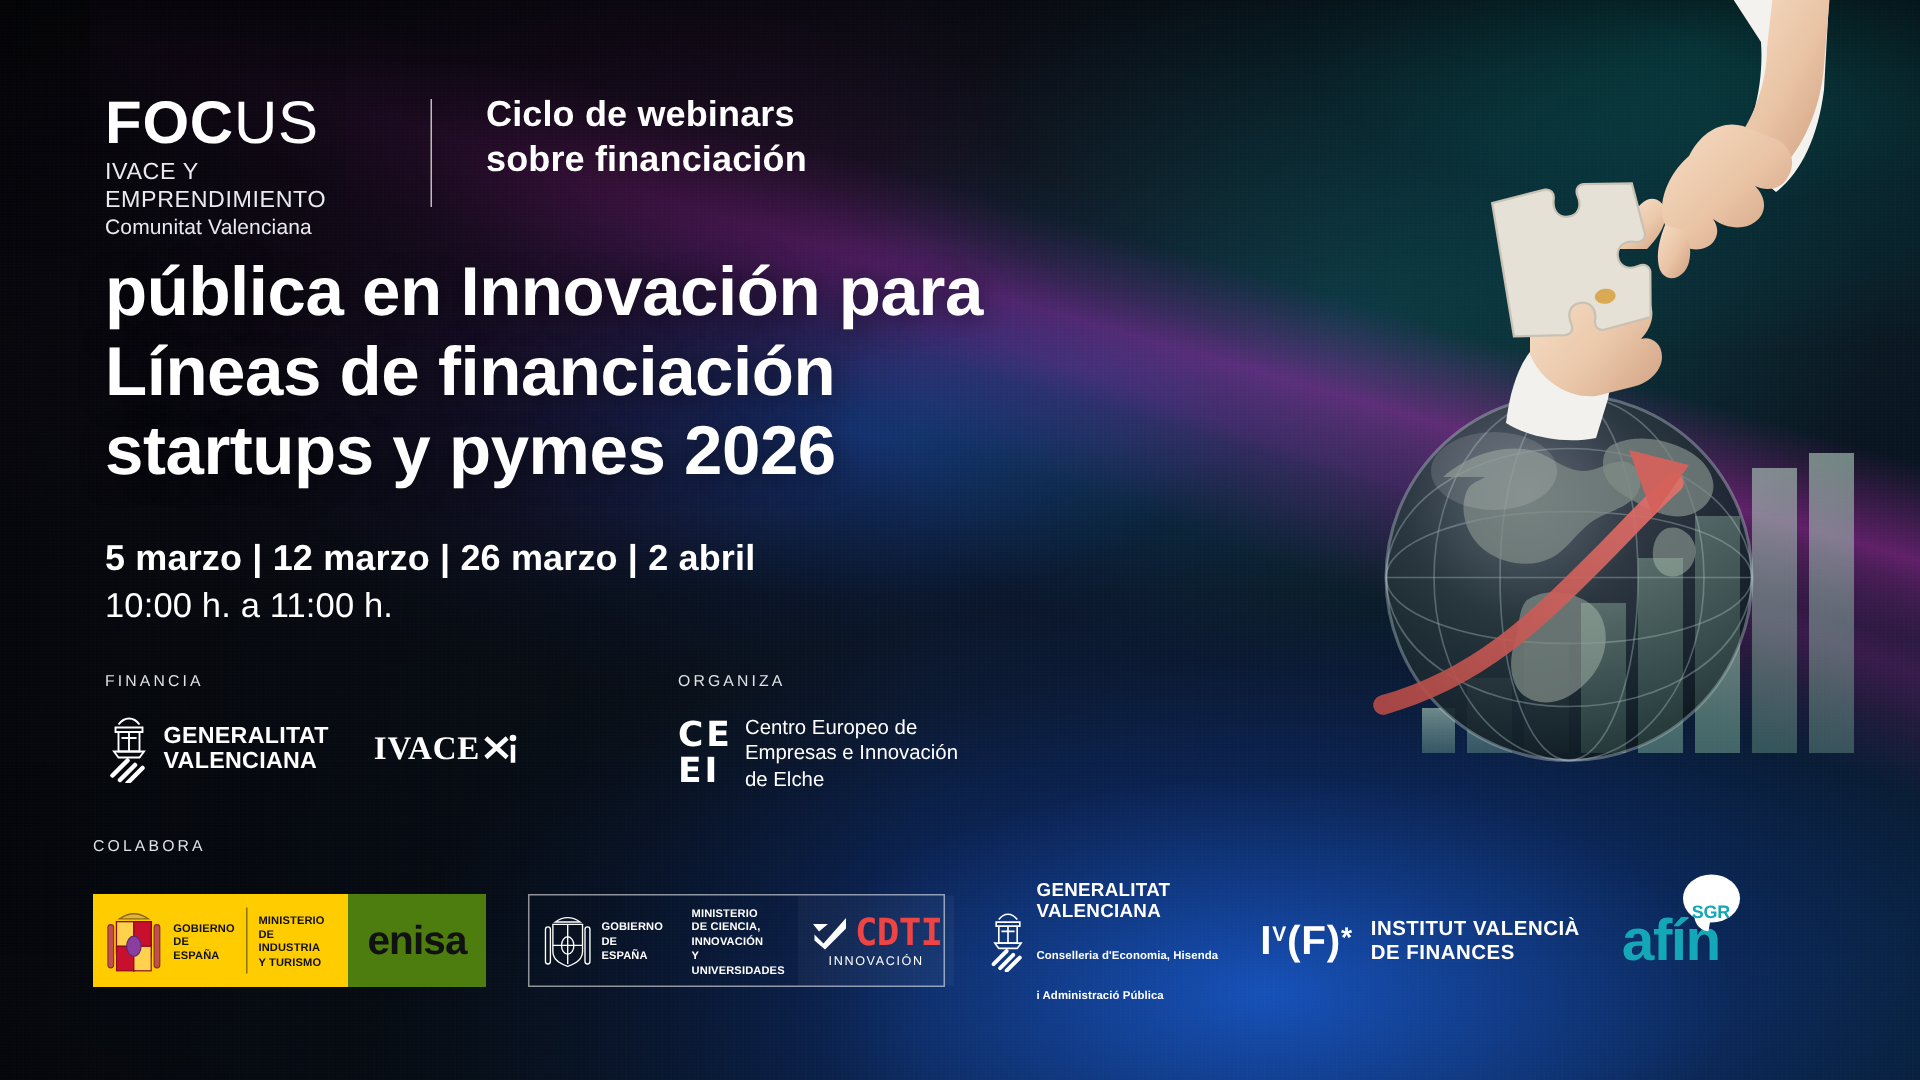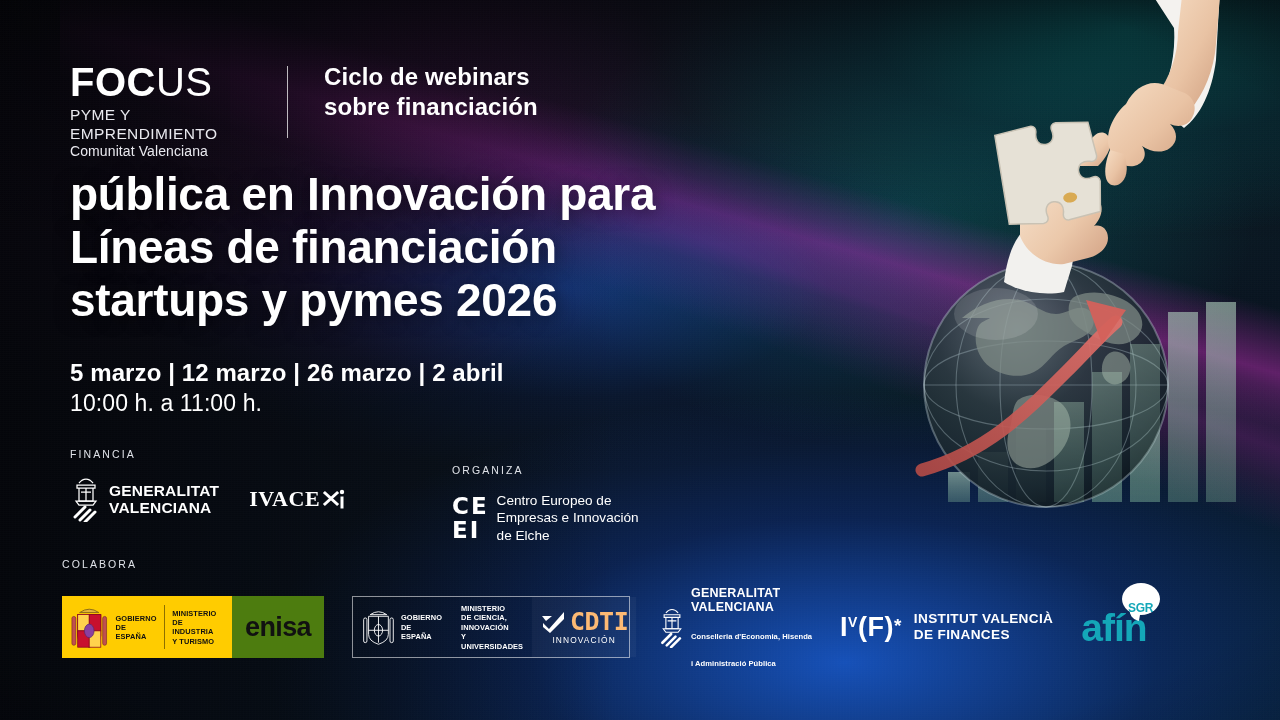--- a/index.html
+++ b/index.html
@@ -85,21 +85,21 @@
   
   #dates{position:absolute;left:70px;top:358px;}
   .date-line{color:#fff;font-size:24px;line-height:30px;font-weight:700;letter-spacing:.1px;white-space:nowrap;}
   .time-line{color:#fff;font-size:23px;line-height:30px;font-weight:400;letter-spacing:.1px;}
 
   
   .sec-label{
     color:#dfe2e8;font-size:10.5px;letter-spacing:2.1px;font-weight:400;text-transform:uppercase;
   }
   #financia{position:absolute;left:70px;top:448px;}
-  #organiza{position:absolute;left:452px;top:448px;margin-top:16px;}
+  #organiza{position:absolute;left:452px;top:448px;}
   #colabora{position:absolute;left:62px;top:558px;}
   .logo-row{display:flex;align-items:center;}
 
   
   .gva{display:flex;align-items:center;gap:7px;}
   .gva-txt{color:#fff;font-size:15.5px;line-height:17.5px;font-weight:700;letter-spacing:.2px;}
   .gva-small{display:flex;align-items:center;gap:5px;}
   .gva-small .gva-txt{font-size:12.5px;line-height:14px;}
   .gva-sub{color:#fff;font-size:7.6px;line-height:9.4px;font-weight:700;letter-spacing:.05px;margin-top:18px;}
 
@@ -122,21 +122,21 @@
   .gob-txt{color:#111;font-size:7.4px;line-height:9.2px;font-weight:700;letter-spacing:.1px;}
   .enisa-div{width:1px;height:44px;background:rgba(0,0,0,.45);}
 
   
   .cdti-box{display:flex;height:62px;width:278px;border:1px solid rgba(255,255,255,.55);box-sizing:border-box;}
   .cdti-seg{display:flex;align-items:center;padding:0 9px;}
   .cdti-div{width:1px;background:rgba(255,255,255,.55);}
   .cdti-txt{color:#fff;font-size:7.4px;line-height:9.4px;font-weight:700;letter-spacing:.1px;}
   .cdti-right{flex:0 0 104px;display:flex;flex-direction:column;align-items:center;justify-content:center;gap:1px;background:rgba(255,255,255,.04);}
   .cdti-main{display:flex;align-items:center;gap:4px;}
-  .cdti-word{color:#fdba74;font-size:25px;line-height:25px;font-weight:700;letter-spacing:-.5px;font-family:"DejaVu Sans Mono",monospace;}
+  .cdti-word{color:#ef4444;font-size:25px;line-height:25px;font-weight:700;letter-spacing:-.5px;font-family:"DejaVu Sans Mono",monospace;}
   .cdti-inn{color:#fff;font-size:8.4px;letter-spacing:1.1px;font-weight:400;}
 
   
   .ivf{display:flex;align-items:center;gap:12px;}
   .ivf-mark{color:#fff;font-weight:700;font-size:27px;line-height:27px;display:flex;align-items:flex-start;letter-spacing:.5px;}
   .ivf-sup{font-size:14px;line-height:14px;position:relative;top:1px;}
   .ivf-star{font-size:19px;position:relative;top:-2px;}
   .ivf-txt{color:#fff;font-size:13.6px;line-height:16.5px;font-weight:700;letter-spacing:.35px;}
 
   
@@ -268,21 +268,21 @@
                  C214 136 222 116 236 104 Z" fill="url(#skin)"></path>
         <path d="M220 150 C216 160 214 170 216 178 C218 186 226 188 232 182
                  C238 176 238 164 234 154 Z" fill="url(#skin)"></path>
       </g>
     </svg>
   </div>
 
   <div id="lockup">
     <div class="focus-logo">
       <div class="focus-word"><span class="b">FOC</span><span class="l">US</span></div>
-      <div class="focus-sub1">PYME Y EMPRENDIMIENTO</div>
+      <div class="focus-sub1">IVACE Y EMPRENDIMIENTO</div>
       <div class="focus-sub2">Comunitat Valenciana</div>
     </div>
     <div class="lockup-rule"></div>
     <div>
       <div class="ciclo">Ciclo de webinars</div>
       <div class="ciclo">sobre financiación</div>
     </div>
   </div>
 
   <div id="title">

